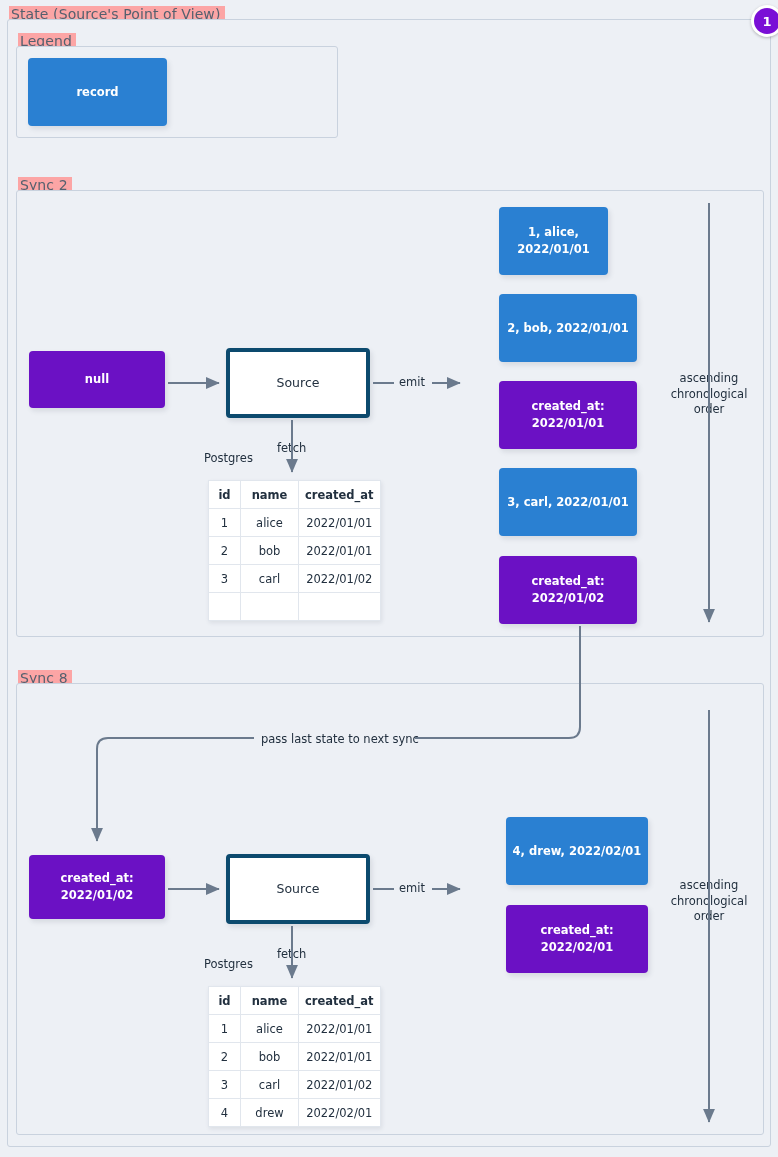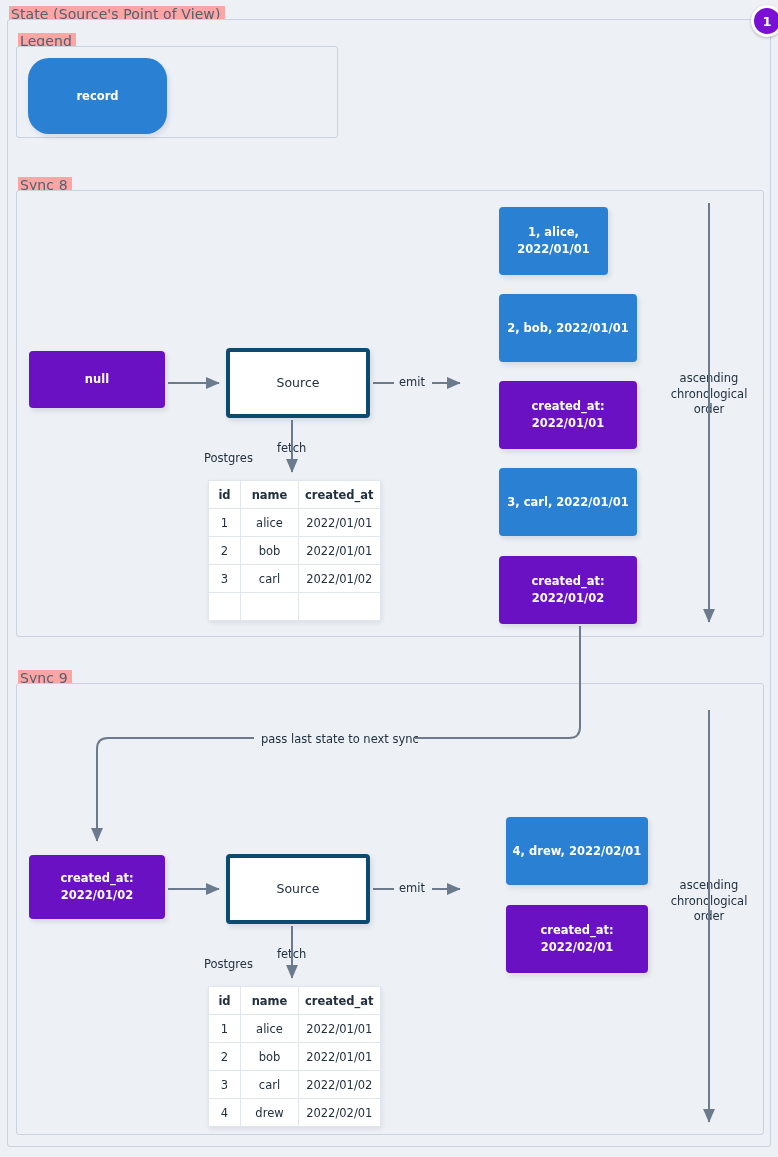--- a/index.html
+++ b/index.html
@@ -148,23 +148,23 @@
 
 <div id="canvas">
 
   <div class="group-title" style="left:9px; top:6px;">State (Source's Point of View)</div>
 
   <div class="group" style="left:7px; top:19px; width:764px; height:1128px;"></div>
 
   <div class="group-title" style="left:18px; top:33px;">Legend</div>
   <div class="group" style="left:16px; top:46px; width:322px; height:92px;"></div>
 
-  <div class="node record" style="left:28px; top:58px; width:139px; height:76px;border-radius:21px;">record</div>
-
-  <div class="group-title" style="left:18px; top:177px;">Sync 8</div>
+  <div class="node record" style="left:28px; top:58px; width:139px; height:68px;">record</div>
+
+  <div class="group-title" style="left:18px; top:177px;">Sync 2</div>
   <div class="group" style="left:16px; top:190px; width:748px; height:447px;"></div>
 
   <div class="node state" style="left:29px; top:351px; width:136px; height:57px;">null</div>
 
   <div class="node plain" style="left:226px; top:348px; width:144px; height:70px;">Source</div>
 
   <div class="flabel" style="left:204px; top:451px;">Postgres</div>
   <div class="flabel" style="left:277px; top:441px;">fetch</div>
   <div class="flabel edge" style="left:396px; top:375px;">emit</div>
 
@@ -205,21 +205,21 @@
   <div class="node state" style="left:499px; top:381px; width:138px; height:68px;">created_at:
 2022/01/01</div>
   <div class="node record" style="left:499px; top:468px; width:138px; height:68px;">3, carl, 2022/01/01</div>
   <div class="node state" style="left:499px; top:556px; width:138px; height:68px;">created_at:
 2022/01/02</div>
 
   <div class="vlabel" style="left:663px; top:371px; width:92px;">ascending
 chronological
 order</div>
 
-  <div class="group-title" style="left:18px; top:670px;">Sync 9</div>
+  <div class="group-title" style="left:18px; top:670px;">Sync 8</div>
   <div class="group" style="left:16px; top:683px; width:748px; height:452px;"></div>
 
   <div class="flabel edge" style="left:258px; top:732px;">pass last state to next sync</div>
 
   <div class="node state" style="left:29px; top:855px; width:136px; height:64px;">created_at:
 2022/01/02</div>
 
   <div class="node plain" style="left:226px; top:854px; width:144px; height:70px;">Source</div>
 
   <div class="flabel" style="left:204px; top:957px;">Postgres</div>

